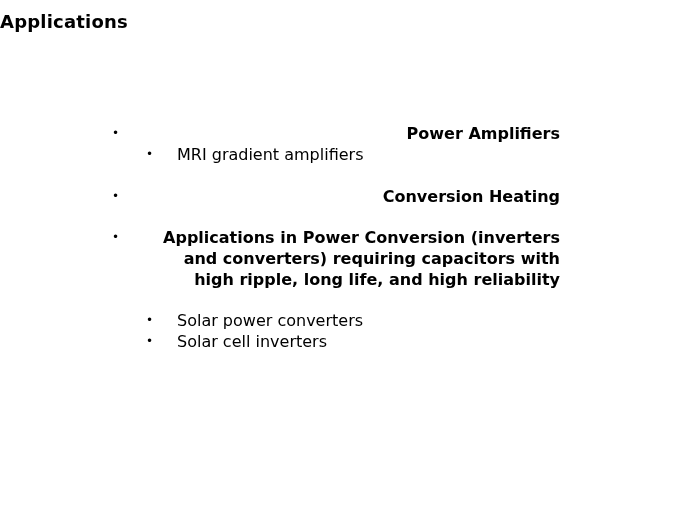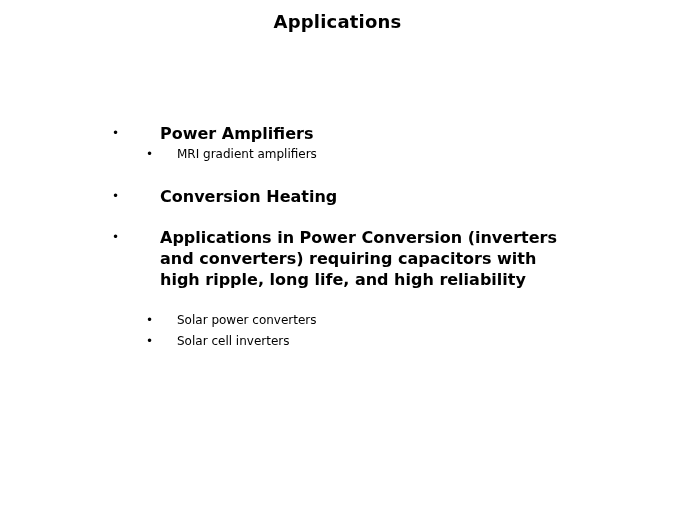--- a/index.html
+++ b/index.html
@@ -1,23 +1,23 @@
 <!DOCTYPE html>
 <html><head>
 <meta charset="utf-8">
 <style>
   html, body { margin: 0; padding: 0; background: #ffffff; }
   body { width: 675px; height: 506px; position: relative; overflow: hidden; font-family: "DejaVu Sans", sans-serif; color: #000; }
-  .title { position: absolute; top: 11px; left: 0; width: 675px; text-align: center; font-weight: bold; font-size: 18px; letter-spacing: 0.2px; }
+  .title { position: absolute; top: 11px; left: 0; width: 675px; font-weight: bold; font-size: 18px; letter-spacing: 0.2px; }
   .item { position: absolute; left: 0; width: 675px; }
   .bullet { position: absolute; font-size: 12px; line-height: 21px; }
   .l1 .bullet { left: 112px; }
-  .l1 .text { position: absolute; left: 160px; width: 420px; font-weight: bold; font-size: 16px; line-height: 21px; }
+  .l1 .text { position: absolute; left: 140px; width: 420px; font-weight: bold; font-size: 16px; line-height: 21px; text-align: right; }
   .l2 .bullet { left: 146px; }
-  .l2 .text { position: absolute; left: 177px; width: 400px; font-size: 12px; line-height: 21px; }
+  .l2 .text { position: absolute; left: 177px; width: 400px; font-size: 16px; line-height: 21px; }
 </style>
 </head>
 <body>
 
 <div class="title">Applications</div>
 
 <div>
   <div class="item l1" style="top:123px;">
     <span class="bullet">•</span>
     <span class="text">Power Amplifiers</span>

